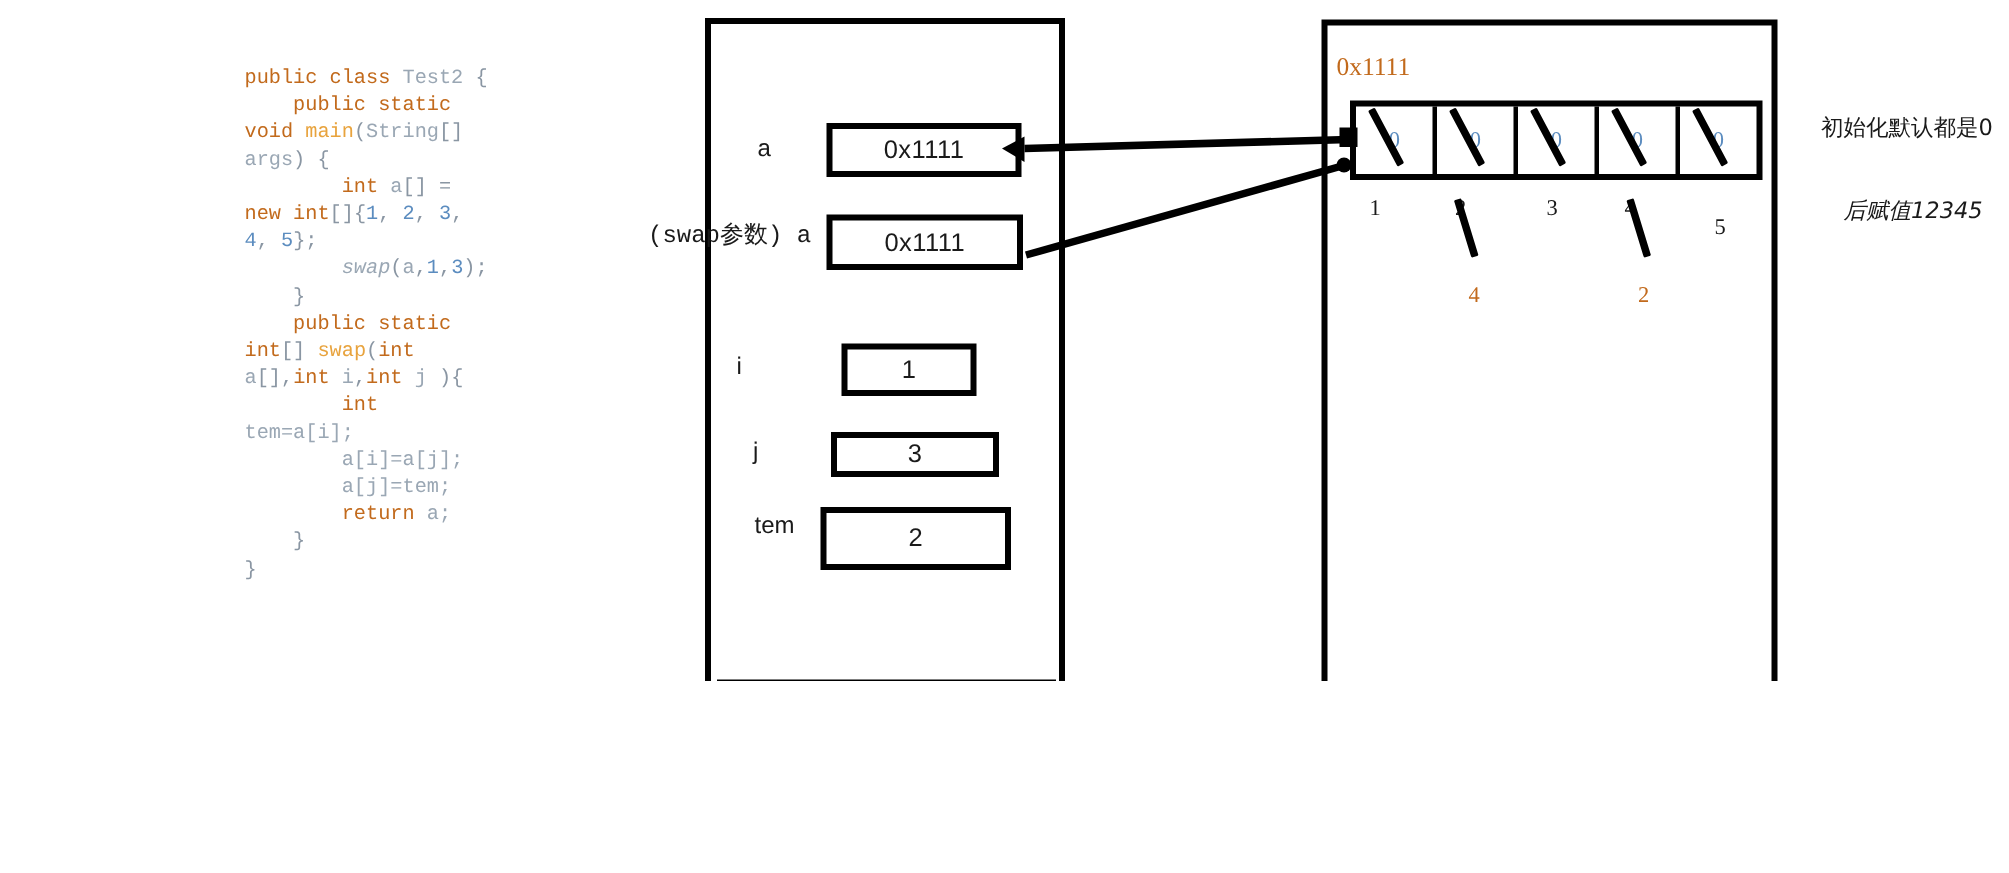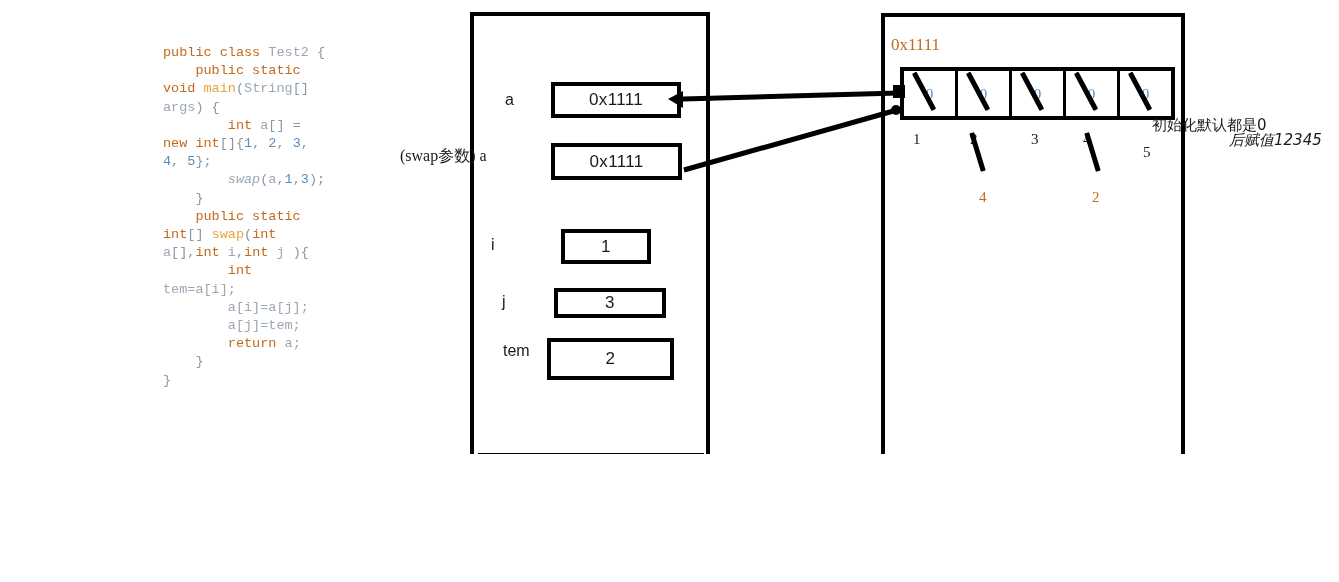--- a/index.html
+++ b/index.html
@@ -163,21 +163,21 @@
 </head>
 <body>
 
 <div id="canvas">
 
   <div id="code-block"><div><span class="kw">public class </span><span class="id">Test2</span><span class="pl"> {</span></div><div><span class="kw">    public static</span></div><div><span class="kw">void </span><span class="fn">main</span><span class="pl">(</span><span class="id">String</span><span class="pl">[]</span></div><div><span class="id">args</span><span class="pl">) {</span></div><div><span class="kw">        int </span><span class="id">a</span><span class="pl">[] </span><span class="pl">=</span></div><div><span class="kw">new int</span><span class="pl">[]</span><span class="pl">{</span><span class="num">1</span><span class="pl">, </span><span class="num">2</span><span class="pl">, </span><span class="num">3</span><span class="pl">,</span></div><div><span class="num">4</span><span class="pl">, </span><span class="num">5</span><span class="pl">};</span></div><div><span class="pl">        </span><span class="fni">swap</span><span class="pl">(</span><span class="id">a</span><span class="pl">,</span><span class="num">1</span><span class="pl">,</span><span class="num">3</span><span class="pl">);</span></div><div><span class="pl">    }</span></div><div><span class="kw">    public static</span></div><div><span class="kw">int</span><span class="pl">[] </span><span class="fn">swap</span><span class="pl">(</span><span class="kw">int</span></div><div><span class="id">a</span><span class="pl">[],</span><span class="kw">int </span><span class="id">i</span><span class="pl">,</span><span class="kw">int </span><span class="id">j </span><span class="pl">){</span></div><div><span class="kw">        int</span></div><div><span class="id">tem=a[i];</span></div><div><span class="id">        a[i]=a[j];</span></div><div><span class="id">        a[j]=tem;</span></div><div><span class="kw">        return </span><span class="id">a;</span></div><div><span class="pl">    }</span></div><div><span class="pl">}</span></div></div>
 
   <div class="frame" style="left:470px; top:12px; width:240px; height:546px;"></div>
 
   <div class="lbl" style="left:505px; top:91px;">a</div>
-  <div class="lbl" style="left:400px; top:146px; font-family:Liberation Serif, serif;">(swap参数) a</div>
+  <div class="lbl" style="left:432px; top:146px; font-family:Liberation Mono, monospace;">(swap参数) a</div>
   <div class="lbl" style="left:491px; top:236px;">i</div>
   <div class="lbl" style="left:502px; top:293px;">j</div>
   <div class="lbl" style="left:503px; top:342px;">tem</div>
 
   <div class="vbox" style="left:551px; top:82px; width:130px; height:36px;">0x1111</div>
   <div class="vbox" style="left:551px; top:143px; width:131px; height:37px;">0x1111</div>
   <div class="vbox" style="left:561px; top:229px; width:90px; height:35px;">1</div>
   <div class="vbox" style="left:554px; top:288px; width:112px; height:30px;">3</div>
   <div class="vbox" style="left:547px; top:338px; width:127px; height:42px;">2</div>
 
@@ -221,21 +221,21 @@
   <div class="heapnum" style="left:979px; top:189px; color:#c26a1c;">4</div>
 
   <div class="heapnum" style="left:1031px; top:131px;">3</div>
 
   <div class="heapnum" style="left:1083px; top:131px;">4</div>
   <div class="numstrike" style="left:1090px; top:132px;"></div>
   <div class="heapnum" style="left:1092px; top:189px; color:#c26a1c;">2</div>
 
   <div class="heapnum" style="left:1143px; top:144px;">5</div>
 
-  <div class="cn-note" style="left:1152px; top:76px;margin-top:40px;">初始化默认都是0</div>
+  <div class="cn-note" style="left:1214px; top:76px;">初始化默认都是0</div>
   <div class="cn-note" style="left:1229px; top:131px;font-style:italic;">后赋值12345</div>
 
   <svg class="overlay" viewBox="0 0 1339 582">
 
     <line x1="683" y1="99" x2="899" y2="93" stroke="#000" stroke-width="5"></line>
     <polygon points="683,91 683,108 668,99" fill="#000"></polygon>
     <rect x="893" y="85" width="12" height="13" fill="#000"></rect>
 
     <line x1="684" y1="170" x2="897" y2="110" stroke="#000" stroke-width="5"></line>
     <circle cx="896" cy="110" r="5" fill="#000"></circle>

